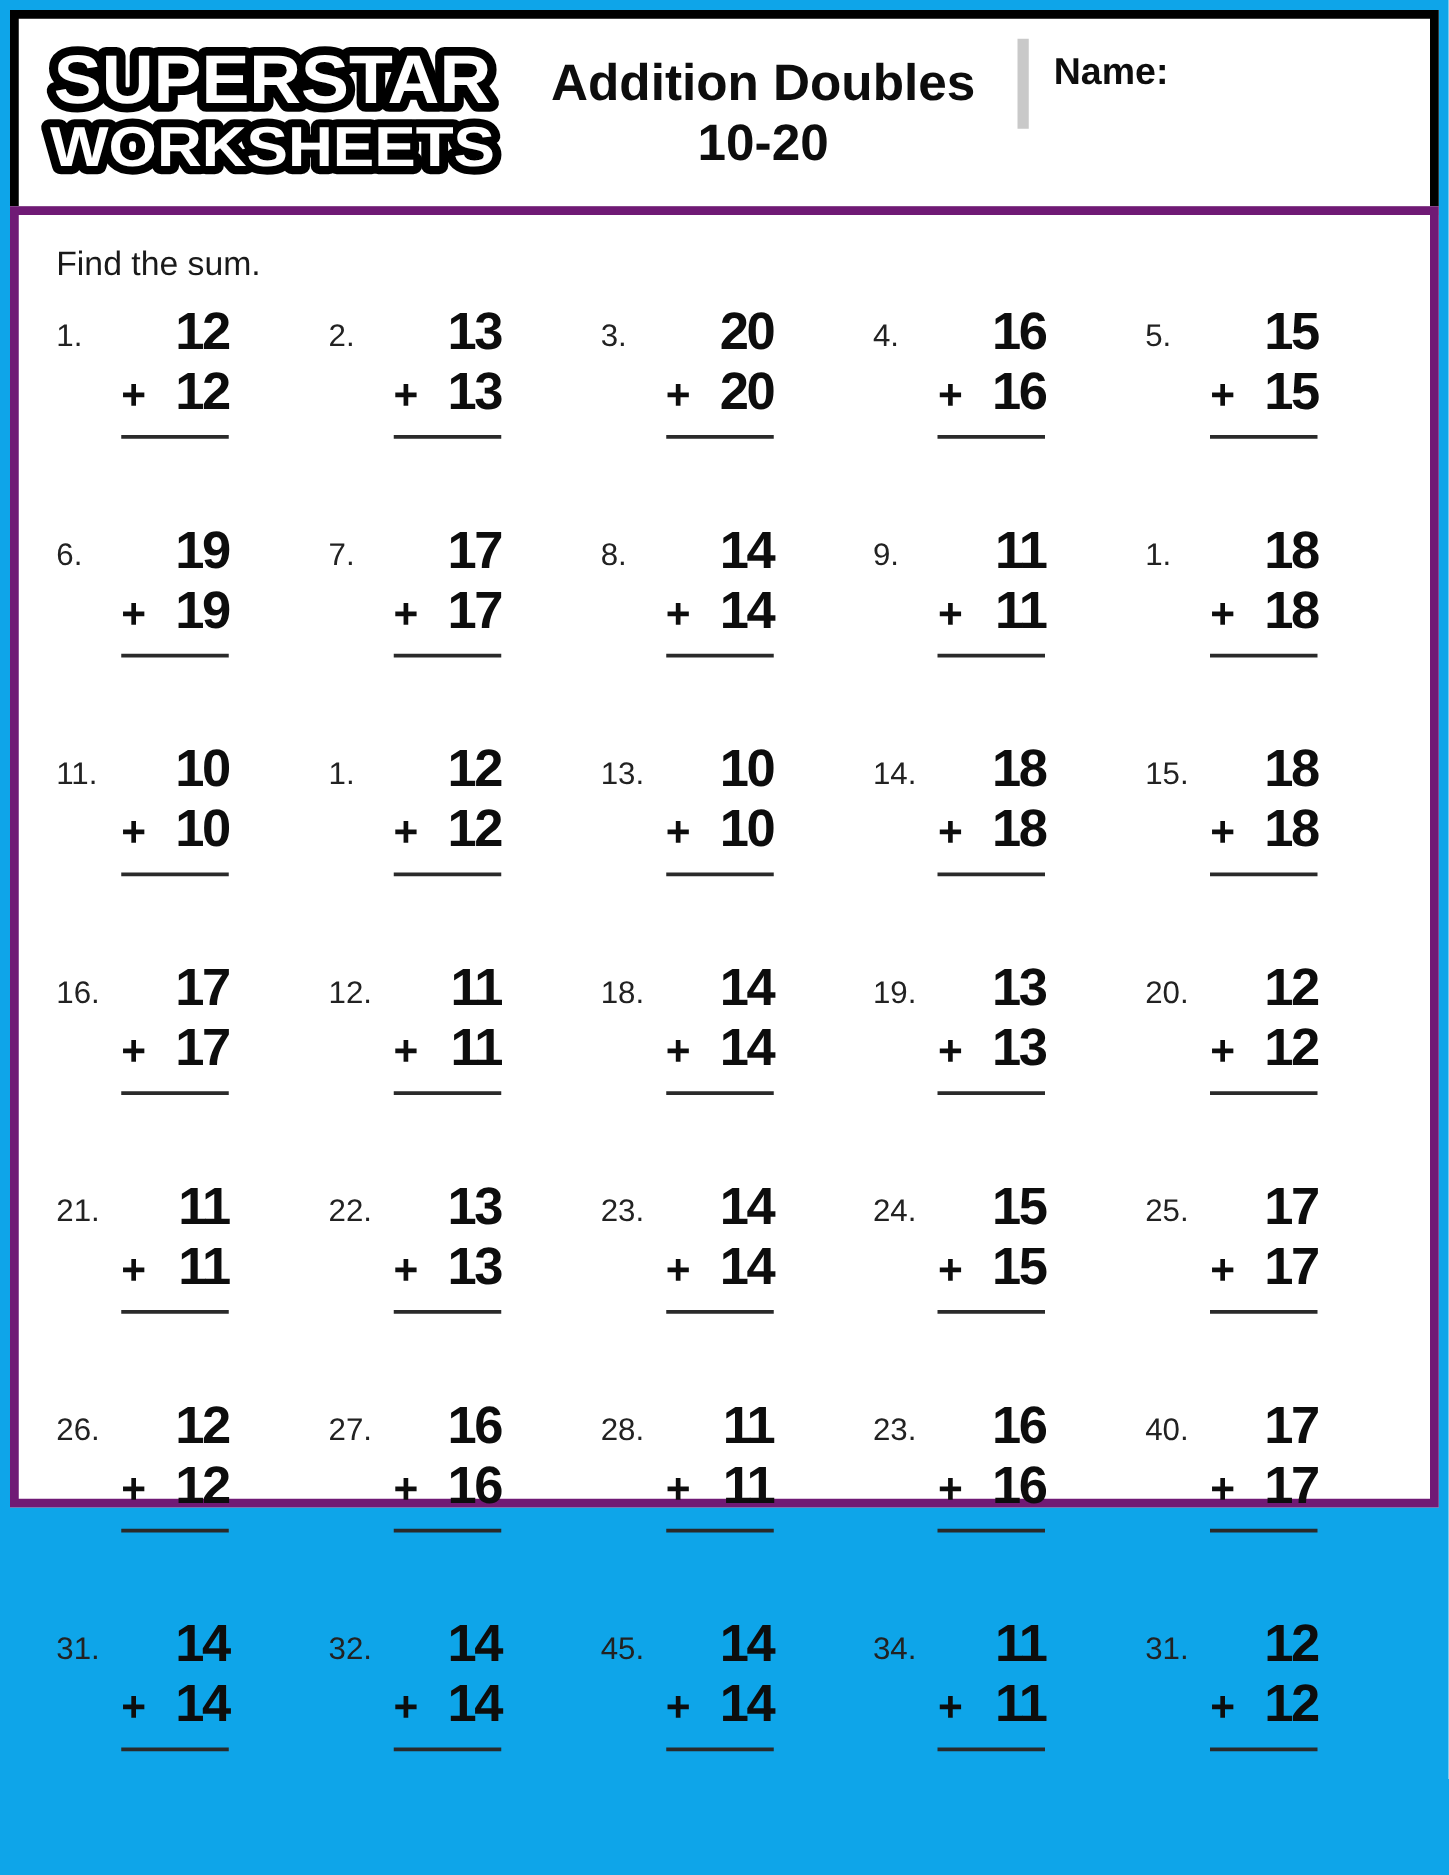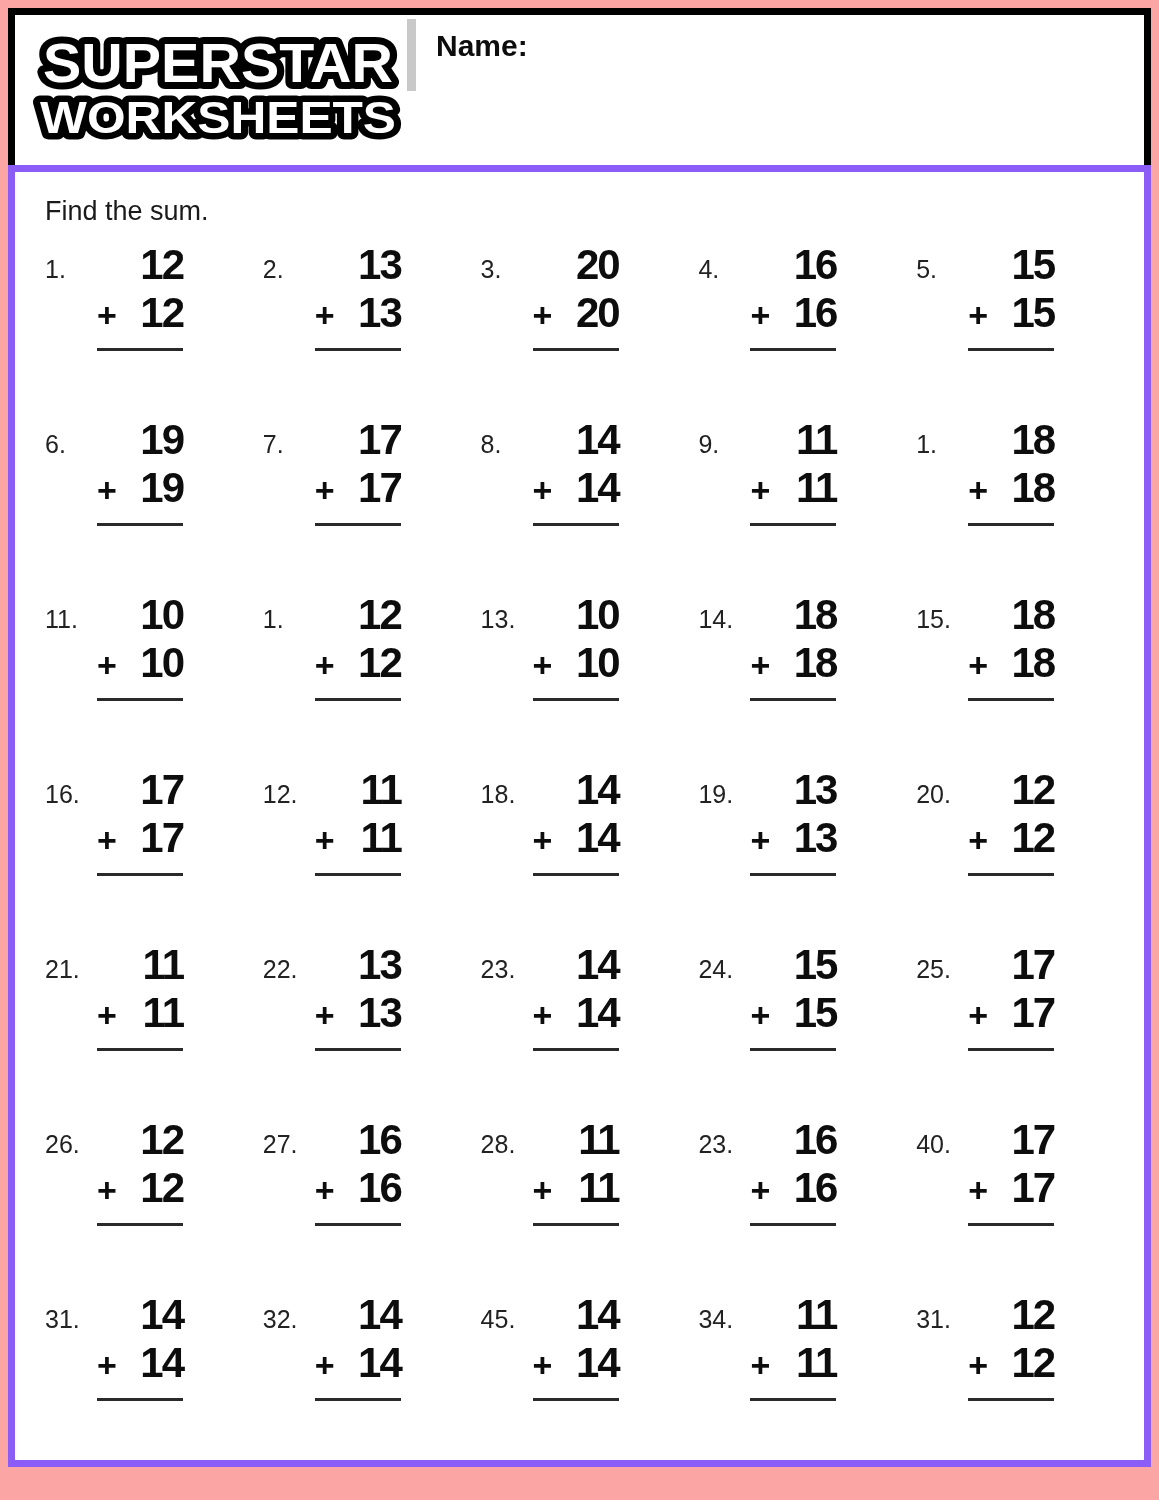--- a/index.html
+++ b/index.html
@@ -6,21 +6,21 @@
     margin: 0;
     padding: 0;
     background: #ffffff;
     font-family: "Liberation Sans", sans-serif;
     color: #111;
   }
   .page {
     position: relative;
     width: 1159px;
     height: 1500px;
-    background: #fca5a5;
+    background: #0ea5e9;
     box-sizing: border-box;
     padding: 8px;
   }
   
   .header-box {
     box-sizing: border-box;
     border: 7px solid #000;
     height: 164px;
     display: flex;
     align-items: center;
@@ -39,21 +39,21 @@
     font-size: 41px;
     line-height: 1.18;
     letter-spacing: 0px;
     color: #0d0d0d;
   }
   .name-section {
     flex: 0 0 330px;
     align-self: flex-start;
     display: flex;
     align-items: flex-start;
-    padding-top: 4px;
+    padding-top: 16px;
     height: 100%;
     box-sizing: border-box;
   }
   .name-divider {
     width: 9px;
     height: 72px;
     background: #c9c9c9;
     margin-right: 20px;
     flex: 0 0 auto;
   }
@@ -63,23 +63,23 @@
     padding-top: 10px;
     color: #0d0d0d;
   }
   .name-field {
     flex: 1 1 auto;
     height: 60px;
   }
   
   .content-box {
     box-sizing: border-box;
-    border: 7px solid #8b5cf6;
+    border: 7px solid #701a75;
     margin-top: -7px;
-    height: 1302px;
+    height: 1041px;
     background: #fff;
     padding: 16px 20px 0 20px;
   }
   .instructions {
     font-size: 27px;
     color: #1a1a1a;
     margin: 8px 0 0 10px;
   }
   .problems-grid {
     margin-top: 16px;
@@ -143,20 +143,24 @@
 
   <div class="header-box">
 
     <div class="logo-wrap">
       <svg width="378" height="122" viewBox="0 0 378 122">
         <text x="189" y="53" text-anchor="middle" font-family="Liberation Sans, sans-serif" font-weight="bold" font-size="55" fill="#ffffff" stroke="#000000" stroke-width="14" stroke-linejoin="round" paint-order="stroke" textLength="350" lengthAdjust="spacingAndGlyphs">SUPERSTAR</text>
         <text x="189" y="104" text-anchor="middle" font-family="Liberation Sans, sans-serif" font-weight="bold" font-size="45" fill="#ffffff" stroke="#000000" stroke-width="13" stroke-linejoin="round" paint-order="stroke" textLength="356" lengthAdjust="spacingAndGlyphs">WORKSHEETS</text>
       </svg>
     </div>
 
+    <div class="title-wrap">
+      <div>Addition Doubles</div>
+      <div>10-20</div>
+    </div>
 
     <div class="name-section">
       <div class="name-divider"></div>
       <div class="name-label">Name:</div>
       <div class="name-field"></div>
     </div>
 
   </div>
 
   <div class="content-box">

